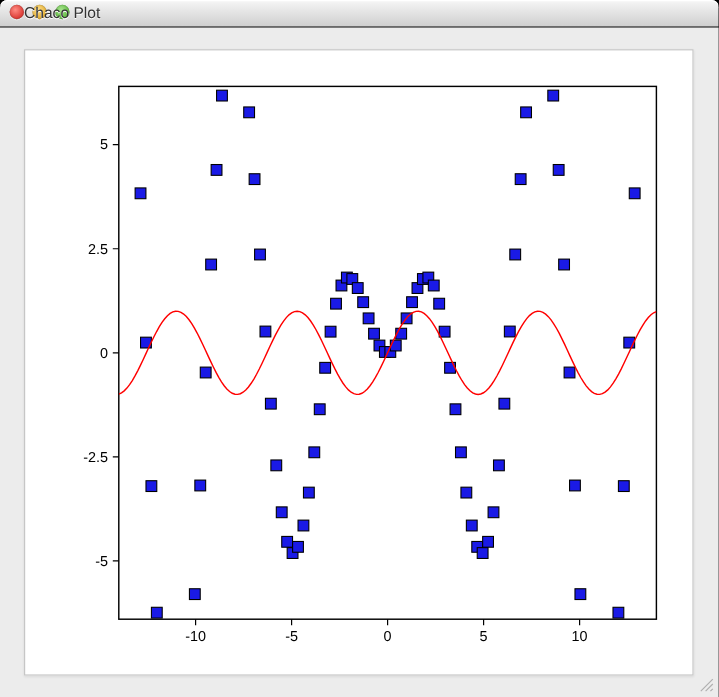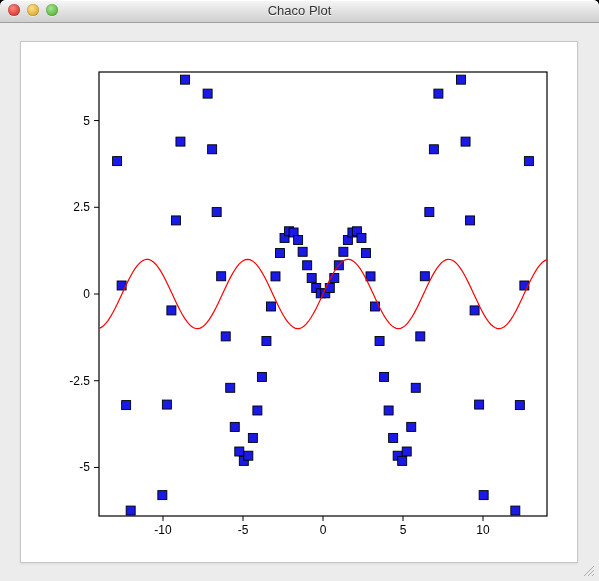--- a/index.html
+++ b/index.html
@@ -38,25 +38,25 @@
     border-radius: 50%;
     box-shadow: inset 0 0 1px rgba(0,0,0,0.5), 0 1px 0 rgba(255,255,255,0.4);
   }
   .tl-close   { background: radial-gradient(circle at 40% 35%, #ff8b82, #e0443e 60%, #b72c26); }
   .tl-min     { background: radial-gradient(circle at 40% 35%, #ffdf8b, #e6b43e 60%, #b7892a); }
   .tl-zoom    { background: radial-gradient(circle at 40% 35%, #a8e38f, #68c04a 60%, #3f8f2c); }
   .title-text {
     position: absolute;
     left: 0; right: 0;
     top: 3px;
-    text-align: center;
     font-size: 13px;
     color: #333;
     text-shadow: 0 1px 0 #fff;
     pointer-events: none;
+    padding-left: 20px;
   }
   .content {
     position: absolute;
     left: 0;
     top: 23px;
     right: 0;
     bottom: 0;
     background: #ececec;
   }
   .plot-panel {

